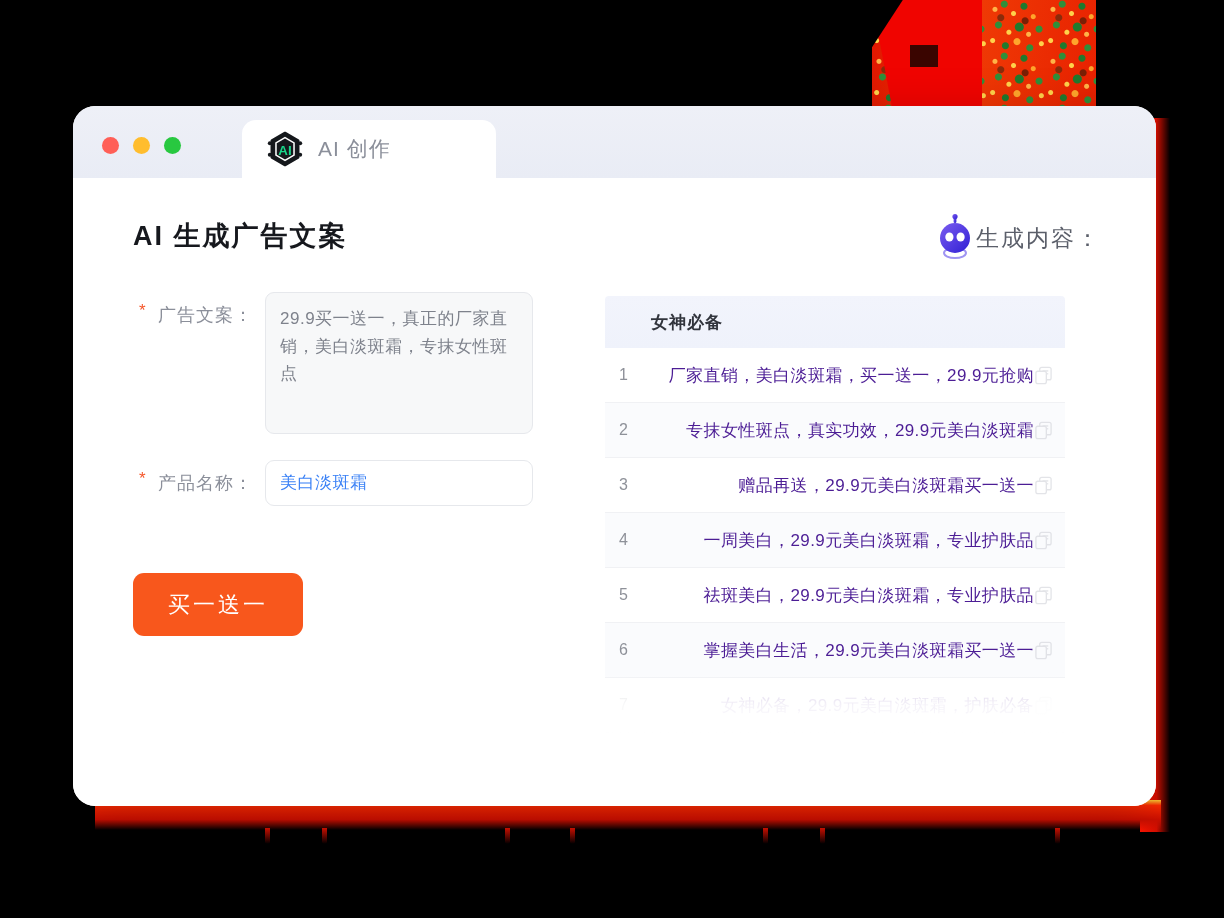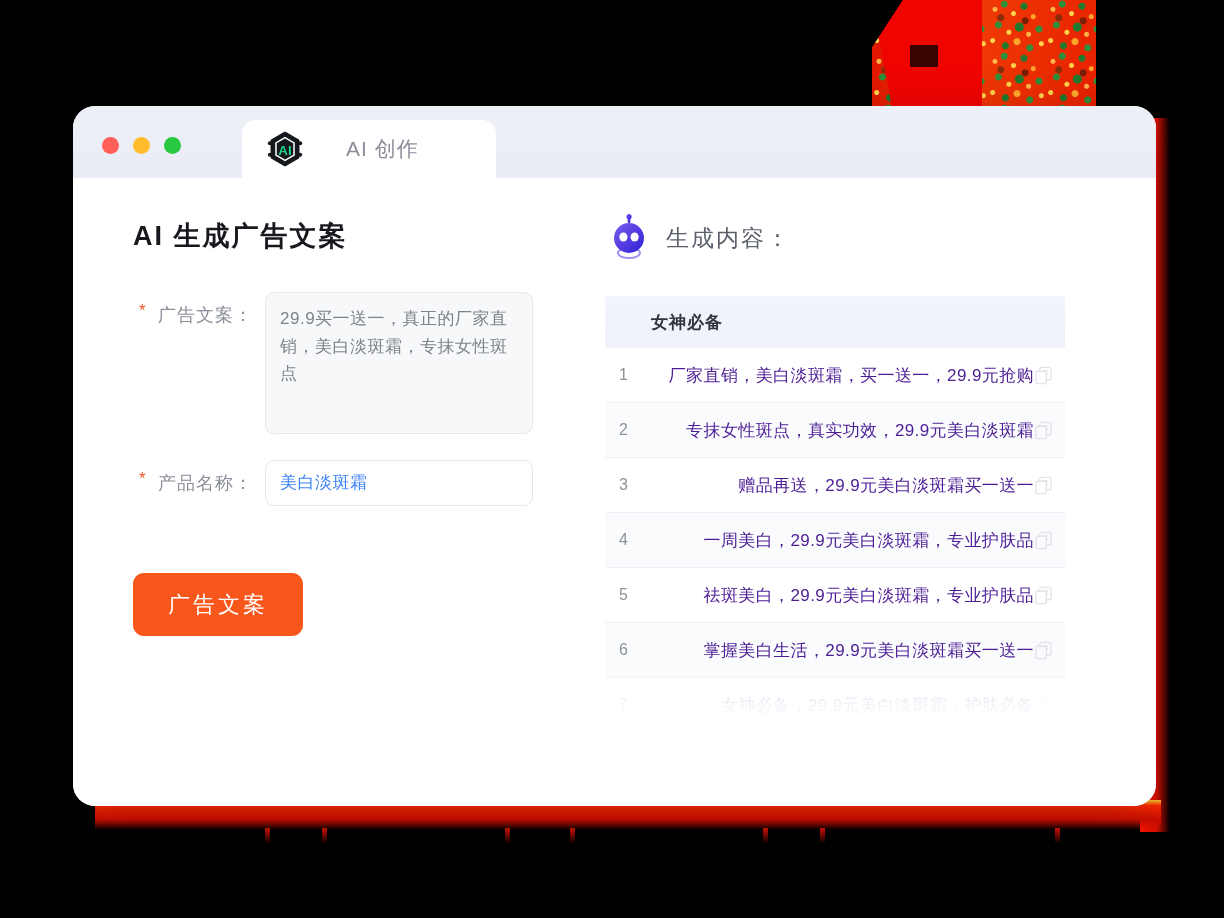--- a/index.html
+++ b/index.html
@@ -149,21 +149,20 @@
     display: flex;
     align-items: center;
     padding-left: 24px;
     gap: 14px;
   }
   .tab-logo { width: 38px; height: 38px; flex: none; }
   .tab-label {
     font-size: 21px;
     color: #8b8f9a;
     letter-spacing: 1px;
-    margin-left: 28px;
   }
 
   .body-area {
     display: flex;
     height: 628px;
     background: #ffffff;
   }
 
   
   .left-panel {
@@ -244,23 +243,23 @@
 
   
   .right-panel {
     flex: 1;
     padding: 36px 55px 0 12px;
     position: relative;
   }
   .right-head {
     display: flex;
     align-items: center;
-    gap: 16px;
     margin-bottom: 34px;
     padding-left: 3px;
+    justify-content: flex-end;
   }
   .robot-icon { width: 42px; height: 48px; flex: none; }
   .right-title {
     font-size: 23px;
     color: #5b5f6a;
     letter-spacing: 2px;
   }
   .result-table {
     width: 460px;
     border-radius: 4px;
@@ -375,21 +374,21 @@
 
         <div class="form-row">
           <div class="form-label">
             <span class="req-star">*</span>
             <span>产品名称：</span>
           </div>
           <div class="field-input">美白淡斑霜</div>
         </div>
 
 
-        <button class="generate-btn">广告文案</button>
+        <button class="generate-btn">买一送一</button>
       </div>
 
       <div class="right-panel">
         <div class="right-head">
           <svg class="robot-icon" viewBox="0 0 42 48">
             <defs>
               <linearGradient id="rg" x1="0" y1="0" x2="1" y2="1">
                 <stop offset="0%" stop-color="#7b5cf0"></stop>
                 <stop offset="100%" stop-color="#2f1fd4"></stop>
               </linearGradient>

